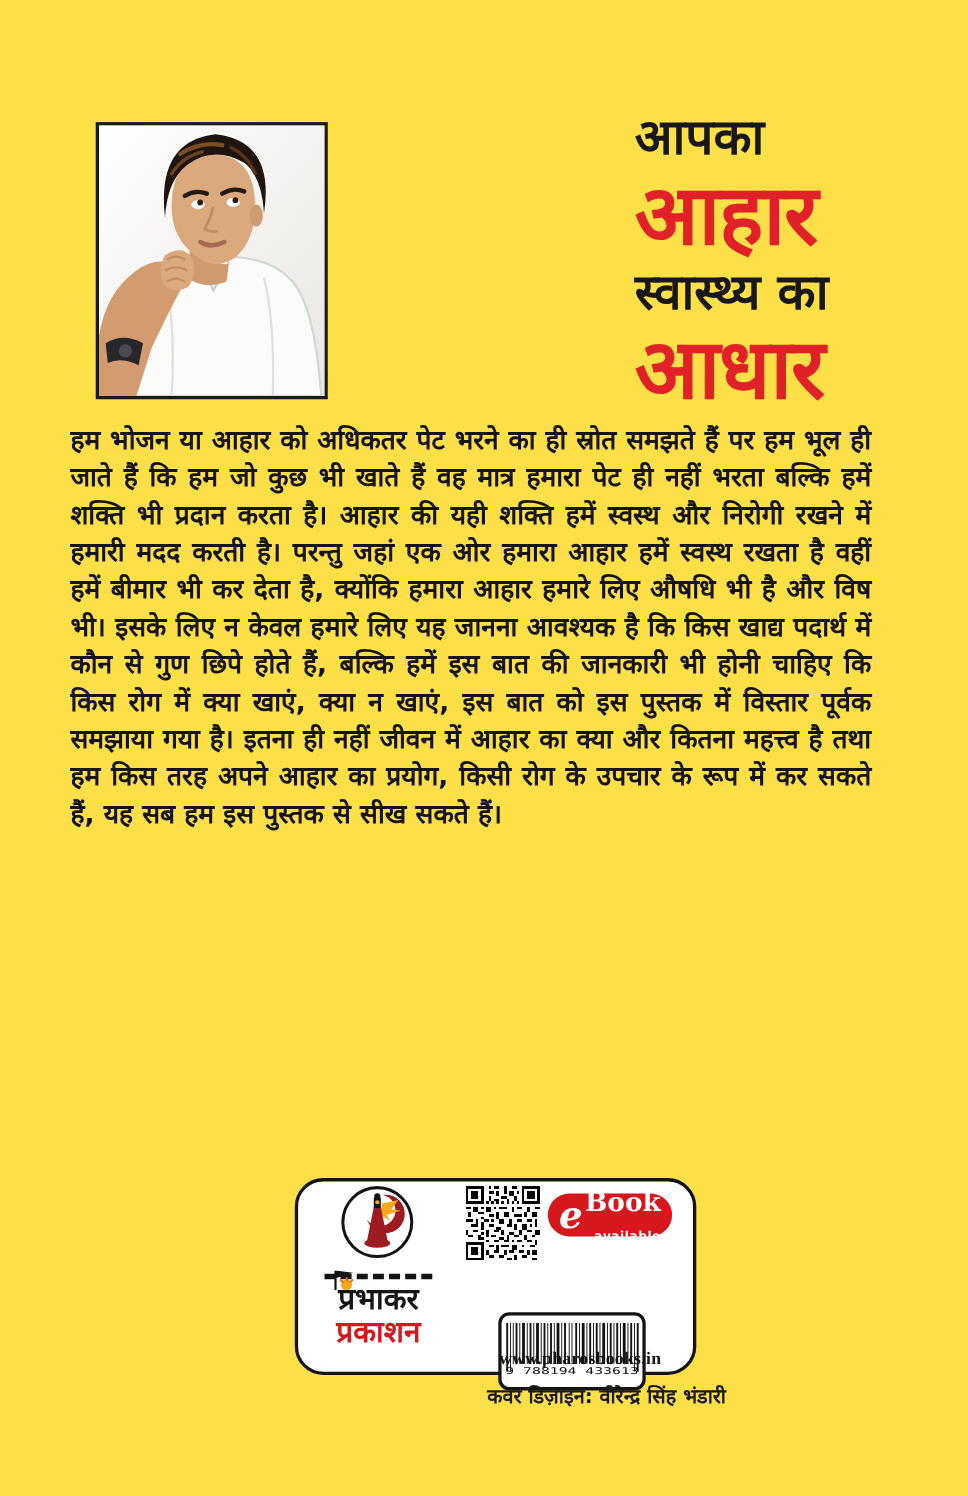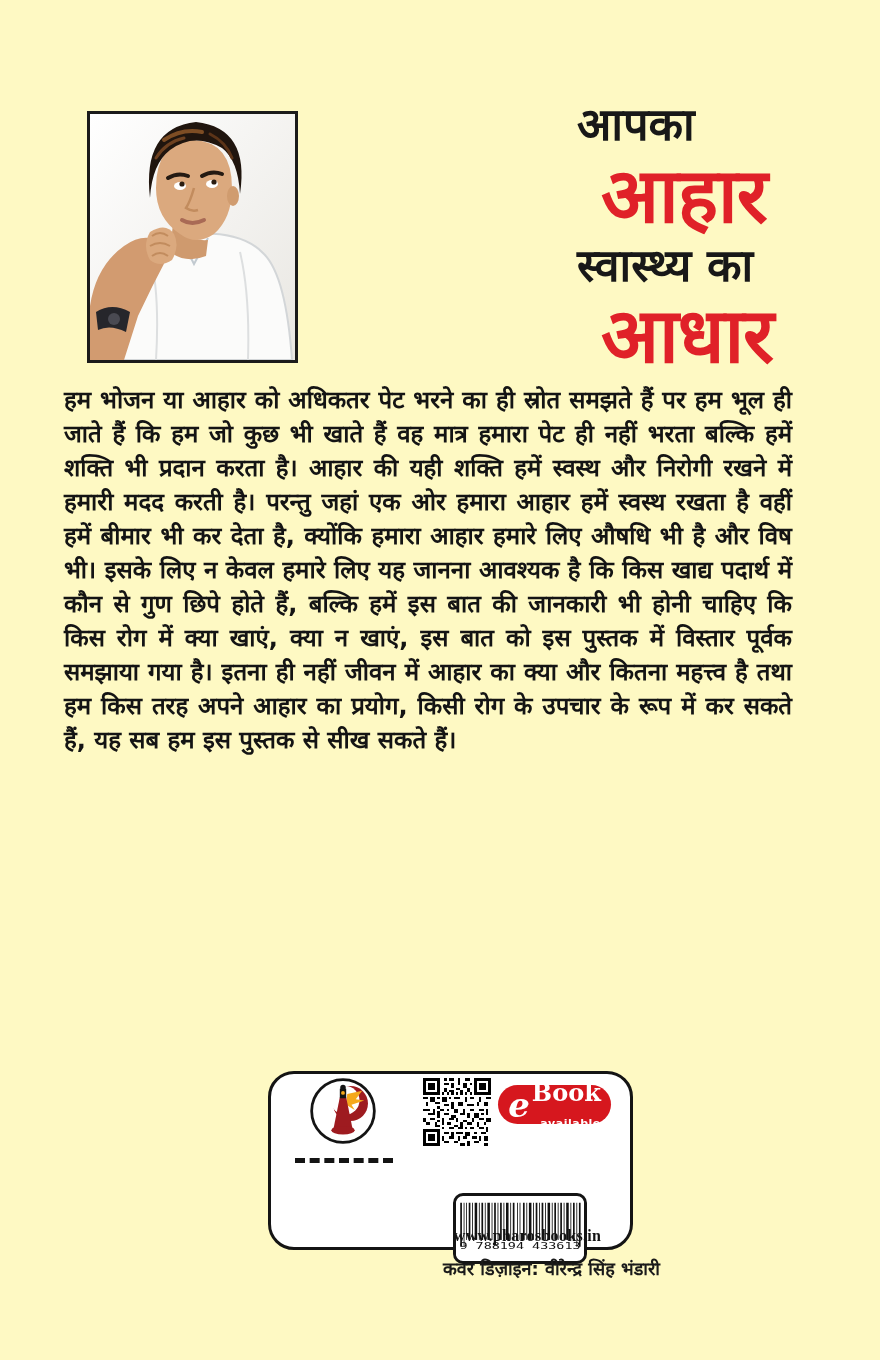--- a/index.html
+++ b/index.html
@@ -1,29 +1,29 @@
 <!DOCTYPE html>
 <html><head>
 <meta charset="utf-8">
 <style>
   html,body{margin:0;padding:0;background:#ffffff;}
   .page{
-    position:relative;width:880px;height:1360px;background:#fef9c3;overflow:hidden;
+    position:relative;width:880px;height:1360px;background:#fde047;overflow:hidden;
     font-family:"DejaVu Sans",sans-serif;color:#161616;
   }
   
   .photo-frame{
     position:absolute;left:87px;top:111px;width:211px;height:252px;
     border:3px solid #1b1b1b;box-sizing:border-box;background:#f1efec;
   }
   .photo-frame svg{display:block;width:100%;height:100%;}
   
   .title-block{position:absolute;left:577px;top:96px;width:240px;line-height:1;}
   .title-black{font-size:45px;font-weight:bold;color:#181818;letter-spacing:0px;line-height:58px;}
-  .title-red{font-size:76px;font-weight:bold;color:#e02128;line-height:84px;letter-spacing:-1px;margin-left:24px;}
+  .title-red{font-size:76px;font-weight:bold;color:#e02128;line-height:84px;letter-spacing:-1px;}
   .title-black.second{line-height:56px;}
   
   .blurb{
     position:absolute;left:64px;top:383px;width:728px;margin:0;
     font-size:24px;line-height:34px;font-weight:bold;color:#141414;
     text-align:justify;
   }
   
   .pubbox{
     position:absolute;left:268px;top:1071px;width:365px;height:179px;
@@ -132,20 +132,30 @@
         <polygon points="29,19 35,19 41,49 23,49" fill="#9e1b20"></polygon>
         <ellipse cx="32" cy="50" rx="11" ry="4" fill="#9e1b20"></ellipse>
         <rect x="29" y="11" width="6" height="9" fill="#141414"></rect>
         <circle cx="32" cy="10" r="2.6" fill="#141414"></circle>
         <circle cx="32" cy="15" r="1.8" fill="#f5a81c"></circle>
       </svg>
     </div>
 
     <div class="divider"></div>
 
+    <div class="wordmark">
+      <svg class="wm-flagsun" viewBox="0 0 26 18">
+        <polygon points="4,0 20,2 4,7" fill="#141414"></polygon>
+        <rect x="3" y="0" width="2" height="18" fill="#141414"></rect>
+        <circle cx="14" cy="13" r="5" fill="#f5a81c"></circle>
+        <path d="M14 6 L15 10 M8 8 L11 11 M20 8 L17 11" stroke="#e0641a" stroke-width="1.5"></path>
+      </svg>
+      <div class="wm-top">प्रभाकर</div>
+      <div class="wm-bottom">प्रकाशन</div>
+    </div>
 
     <div class="qr">
       <svg viewBox="-1 -1 31 31" shape-rendering="crispEdges">
         <rect x="-1" y="-1" width="31" height="31" fill="#ffffff"></rect>
         <g fill="#000000">
           <rect x="0" y="0" width="7" height="7"></rect>
             <rect x="22" y="0" width="7" height="7"></rect>
             <rect x="0" y="22" width="7" height="7"></rect>
         </g>
         <g fill="#ffffff">

